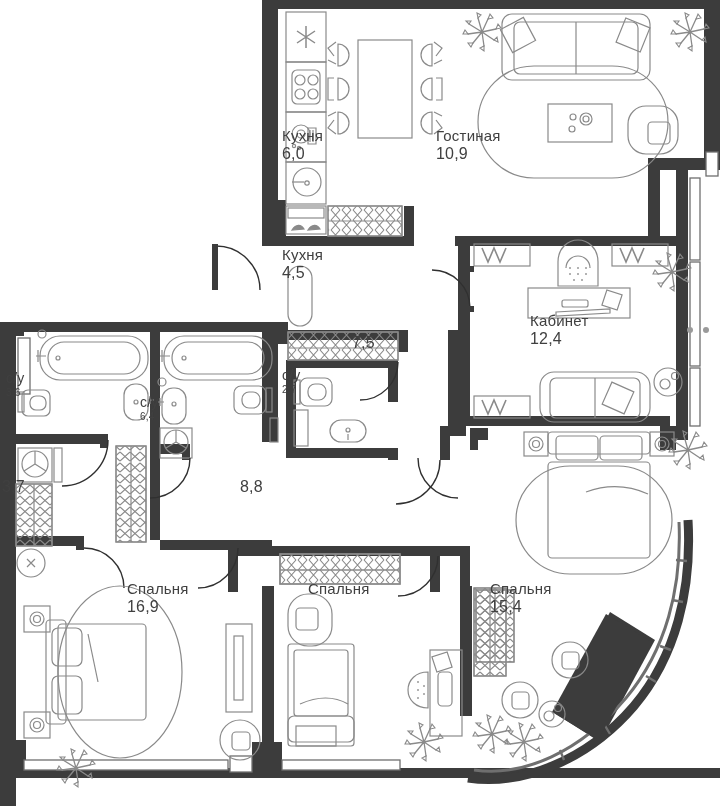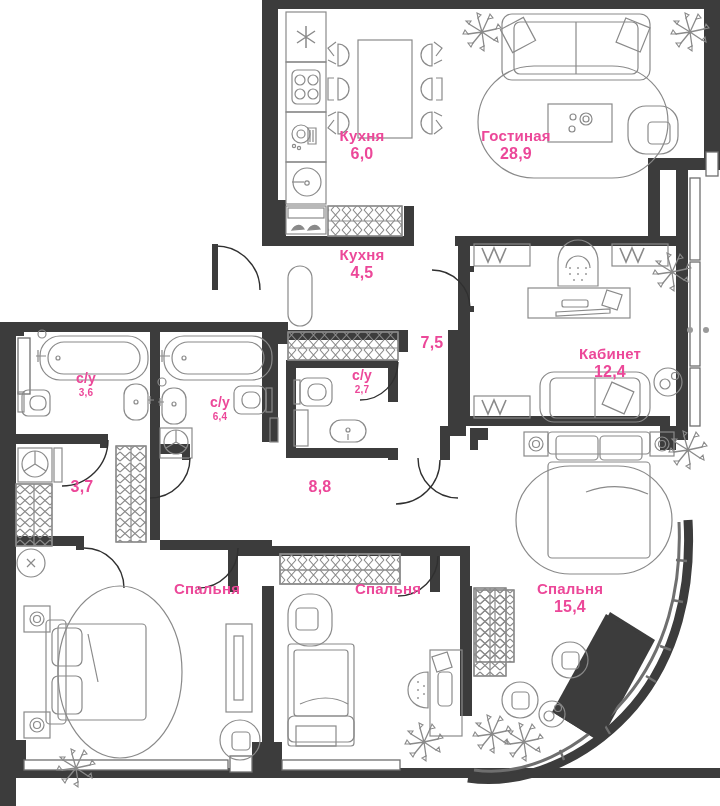--- a/index.html
+++ b/index.html
@@ -1,20 +1,20 @@
 <!DOCTYPE html>
 <html><head>
 <meta charset="utf-8">
 <title>Floor Plan</title>
 <style>
   html,body{margin:0;padding:0;background:#ffffff;}
   body{font-family:"Liberation Sans","DejaVu Sans",sans-serif;}
   #plan-root{position:relative;width:720px;height:806px;background:#ffffff;overflow:hidden;}
   #plan-svg{position:absolute;left:0;top:0;width:720px;height:806px;}
-  .room-label{position:absolute;text-align:center;color:#ec4899;font-weight:bold;line-height:1.18;
+  .room-label{position:absolute;color:#404040;font-weight:normal;line-height:1.18;
      letter-spacing:.2px;white-space:nowrap;pointer-events:none;}
   .room-label .rl-name{display:block;font-size:15px;}
   .room-label .rl-area{display:block;font-size:16px;}
   .room-label.small .rl-name{font-size:14px;}
   .room-label.small .rl-area{font-size:10px;}
   .room-label.only .rl-area{font-size:16px;}
 </style>
 </head>
 <body>
 
@@ -539,27 +539,27 @@
 
 </svg>
 
 <div id="labels">
       <div class="room-label" style="left: 282px; top: 127px; width: 160px;">
         <span class="rl-name">Кухня</span>
         <span class="rl-area">6,0</span>
       </div>
       <div class="room-label" style="left: 436px; top: 127px; width: 160px;">
         <span class="rl-name">Гостиная</span>
-        <span class="rl-area">28,9</span>
+        <span class="rl-area">10,9</span>
       </div>
       <div class="room-label" style="left: 282px; top: 246px; width: 160px;">
         <span class="rl-name">Кухня</span>
         <span class="rl-area">4,5</span>
       </div>
-      <div class="room-label" style="left: 530px; top: 312px; width: 160px; margin-top: 33px;">
+      <div class="room-label" style="left: 530px; top: 312px; width: 160px;">
         <span class="rl-name">Кабинет</span>
         <span class="rl-area">12,4</span>
       </div>
       <div class="room-label small" style="left: 6px; top: 370px; width: 160px;">
         <span class="rl-name">с/у</span>
         <span class="rl-area">3,6</span>
       </div>
       <div class="room-label small" style="left: 140px; top: 394px; width: 160px;">
         <span class="rl-name">с/у</span>
         <span class="rl-area">6,4</span>
@@ -572,20 +572,21 @@
         <span class="rl-area">7,5</span>
       </div>
       <div class="room-label only" style="left: 2px; top: 478px; width: 160px;">
         <span class="rl-area">3,7</span>
       </div>
       <div class="room-label only" style="left: 240px; top: 478px; width: 160px;">
         <span class="rl-area">8,8</span>
       </div>
       <div class="room-label" style="left: 127px; top: 580px; width: 160px;">
         <span class="rl-name">Спальня</span>
+        <span class="rl-area">16,9</span>
       </div>
       <div class="room-label" style="left: 308px; top: 580px; width: 160px;">
         <span class="rl-name">Спальня</span>
       </div>
       <div class="room-label" style="left: 490px; top: 580px; width: 160px;">
         <span class="rl-name">Спальня</span>
         <span class="rl-area">15,4</span>
       </div>
     </div>
 

